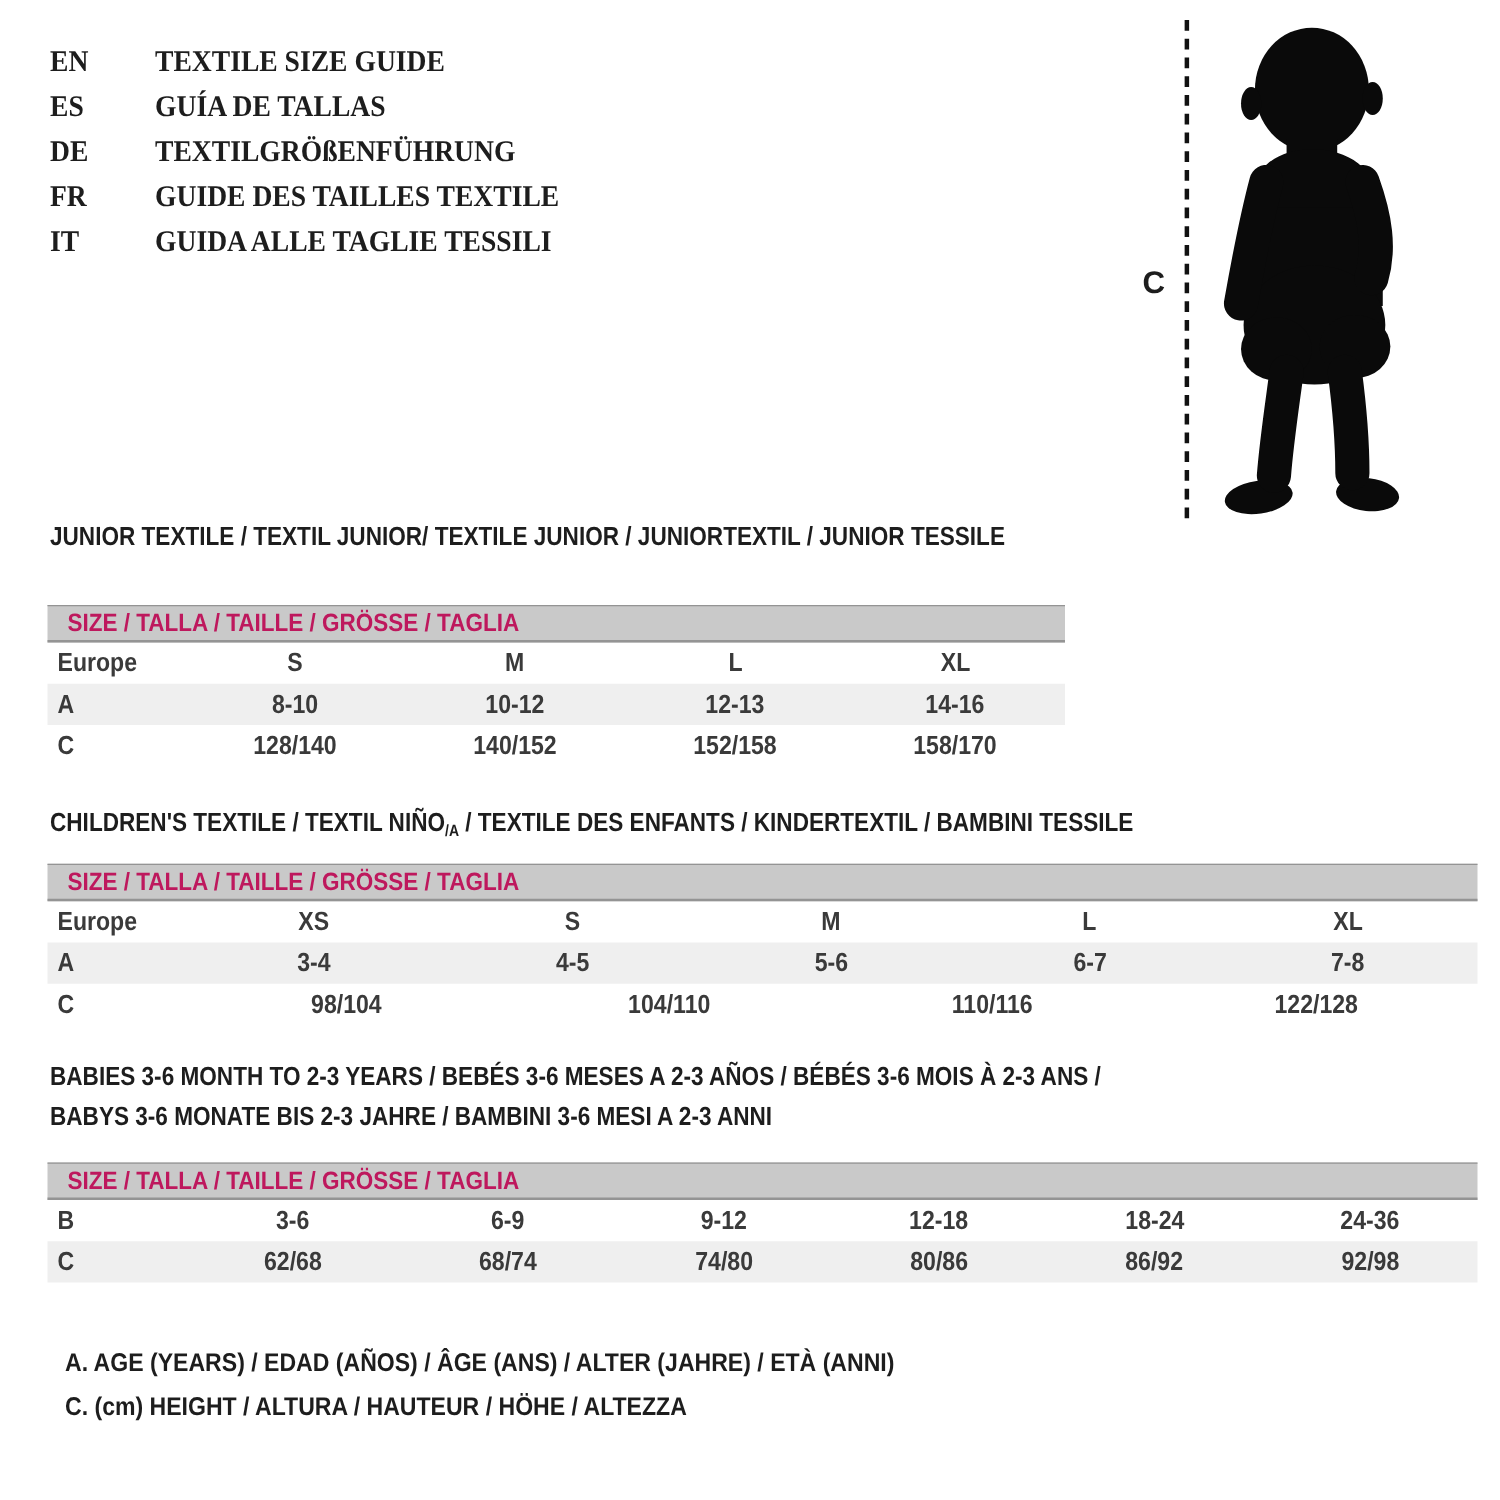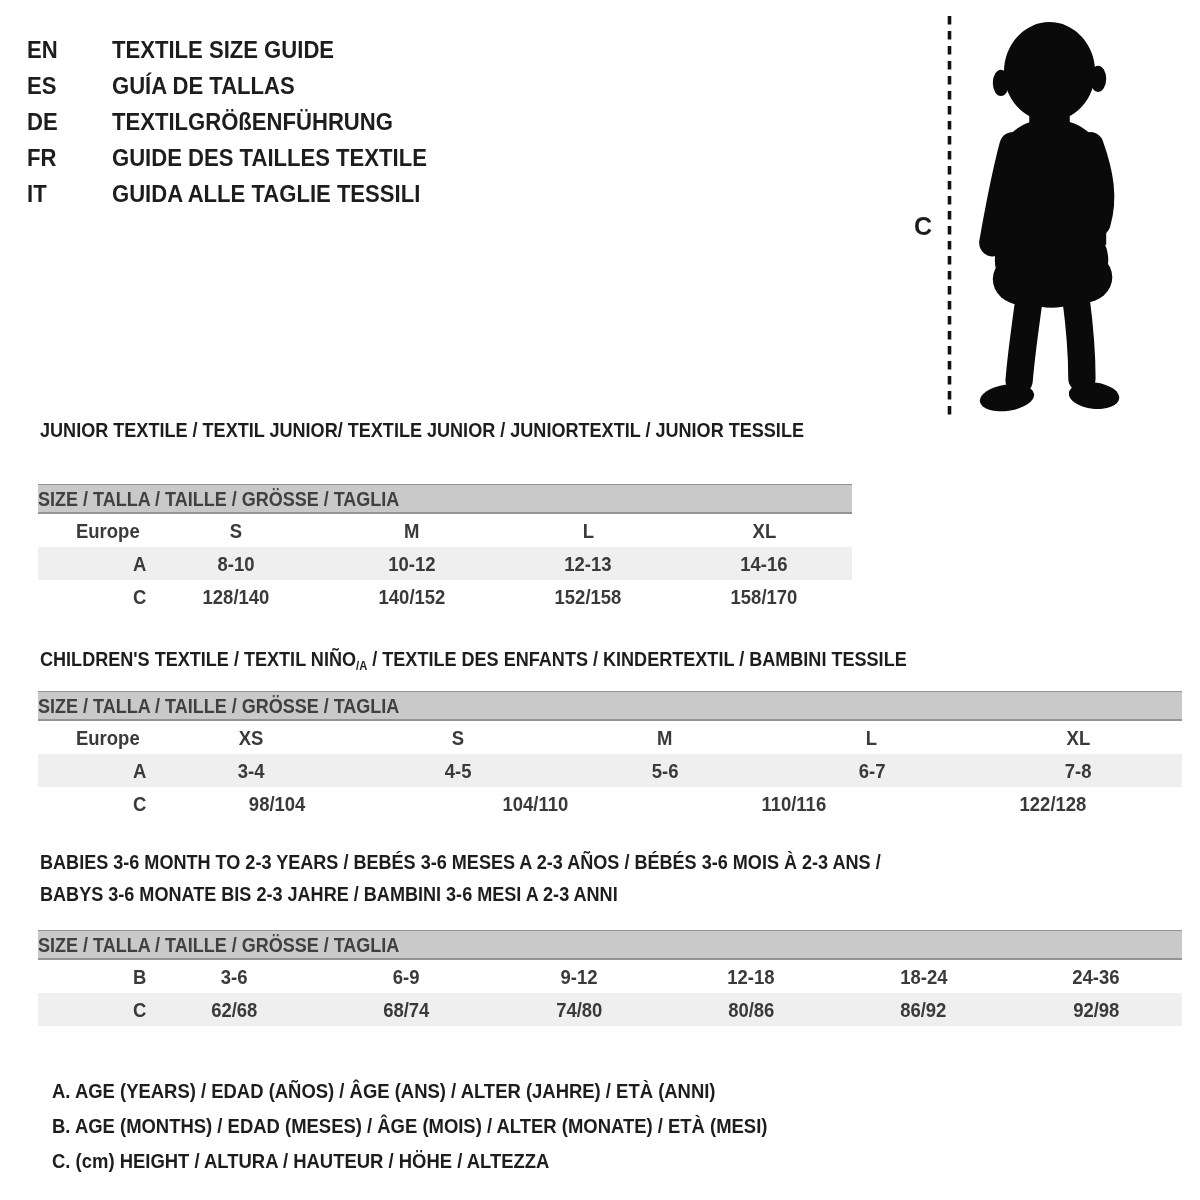--- a/index.html
+++ b/index.html
@@ -15,21 +15,21 @@
   body {
     position: relative;
     font-family: "Liberation Sans", sans-serif;
     font-weight: bold;
     color: var(--text);
   }
   .cond-l { display: inline-block; transform: scaleX(0.88); transform-origin: left center; white-space: nowrap; }
   .cond-c { display: inline-block; transform: scaleX(0.88); transform-origin: center center; white-space: nowrap; }
 
   
-  .langs { position: absolute; left: 27px; top: 32px; }
+  .langs { position: absolute; left: 40px; top: 32px; font-family: Liberation Serif, serif; }
   .lang-row { height: 36px; line-height: 36px; font-size: 24px; white-space: nowrap; }
   .lang-code { display: inline-block; width: 78px; vertical-align: top; }
   .lang-title { vertical-align: top; }
   .lang-row .cond-l { transform: scaleX(0.92); }
 
   
   .measure-line { position: absolute; left: 946px; top: 16px; }
   .measure-label { position: absolute; left: 914px; top: 212px; font-size: 25px; }
   .baby-figure { position: absolute; left: 961px; top: 14px; }
 
@@ -39,28 +39,28 @@
   .sub-small { font-size: 13px; vertical-align: -4px; letter-spacing: 0; }
 
   .stable { position: absolute; left: 38px; }
   .w-narrow { width: 814px; }
   .w-wide { width: 1144px; }
   .size-bar {
     height: 30px; line-height: 28px;
     background: var(--bar-bg);
     border-top: 1px solid var(--bar-edge);
     border-bottom: 2px solid var(--bar-edge);
-    padding-left: 0;
-    font-size: 20px; color: #404040;
+    padding-left: 16px;
+    font-size: 20px; color: #be185d;
     overflow: hidden;
   }
   .size-bar .cond-l { transform: scaleX(0.9); }
   .trow { display: flex; height: 33px; line-height: 33px; font-size: 21px; color: var(--table-text); }
   .trow.shaded { background: var(--stripe); }
-  .rlabel { width: 110px; padding-left: 8px; text-align: right; }
+  .rlabel { width: 110px; padding-left: 8px; }
   .tcell { flex: 1; text-align: center; }
 
   
   .notes { position: absolute; left: 52px; top: 1073px; }
   .note-line { height: 35px; line-height: 35px; font-size: 20.5px; white-space: nowrap; }
   .note-line .cond-l { transform: scaleX(0.9); }
 </style>
 </head>
 <body>
 
@@ -192,15 +192,14 @@
       <span class="tcell"><span class="cond-c">68/74</span></span>
       <span class="tcell"><span class="cond-c">74/80</span></span>
       <span class="tcell"><span class="cond-c">80/86</span></span>
       <span class="tcell"><span class="cond-c">86/92</span></span>
       <span class="tcell"><span class="cond-c">92/98</span></span>
     </div>
   </div>
 
 <div class="notes">
   <div class="note-line"><span class="cond-l">A. AGE (YEARS) / EDAD (AÑOS) / ÂGE (ANS) / ALTER (JAHRE) / ETÀ (ANNI)</span></div>
-  <div class="note-line"><span class="cond-l">B. AGE (MONTHS) / EDAD (MESES) / ÂGE (MOIS) / ALTER (MONATE) / ETÀ (MESI)</span></div>
   <div class="note-line"><span class="cond-l">C. (cm) HEIGHT / ALTURA / HAUTEUR / HÖHE / ALTEZZA</span></div>
 </div>
 
 </body></html>

